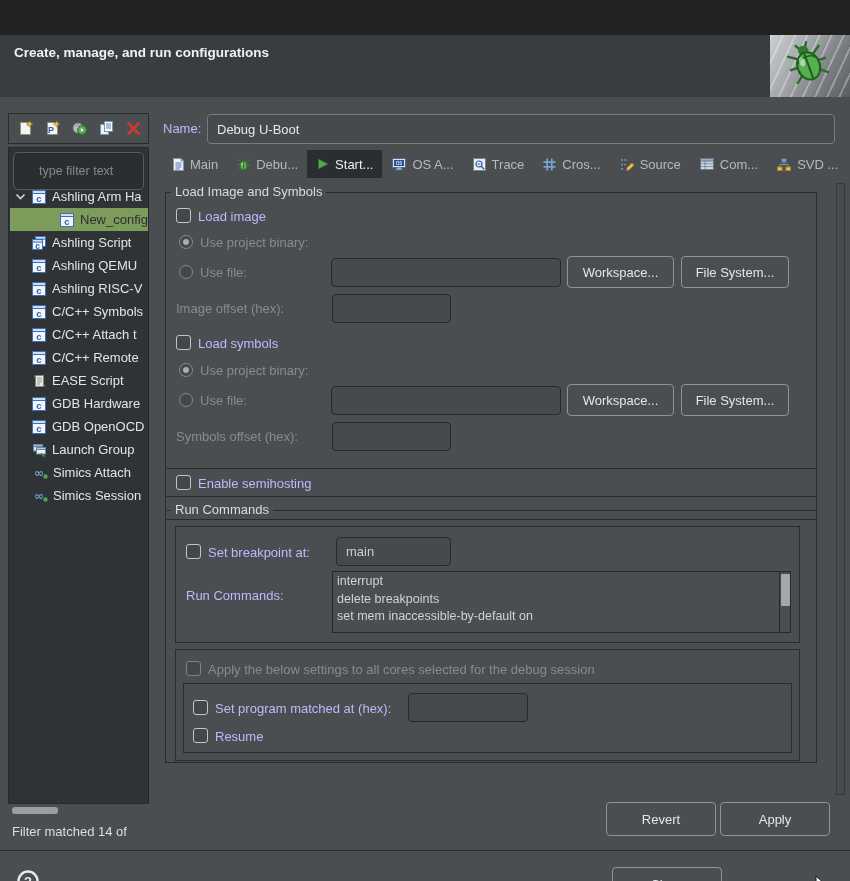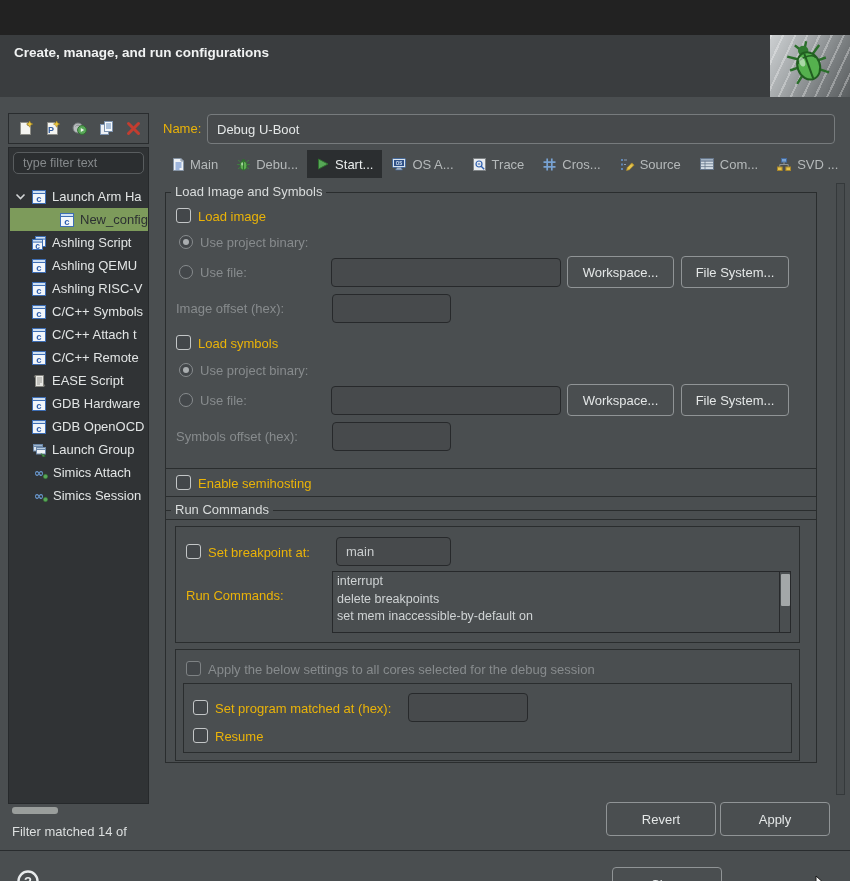--- a/index.html
+++ b/index.html
@@ -13,35 +13,35 @@
   .banner{position:absolute;right:0;top:0;width:80px;height:62px;overflow:hidden;
           background:linear-gradient(120deg,#cdd0d2 0%,#a6aaac 35%,#787c7e 70%,#595d5f 100%);}
   .banner .streaks{position:absolute;inset:0;
           background:repeating-linear-gradient(115deg,rgba(255,255,255,.30) 0 2px,rgba(255,255,255,0) 2px 11px);}
   .banner .bug{position:absolute;left:12px;top:3px;}
   
   #toolbar{position:absolute;left:8px;top:78px;width:141px;height:31px;border:1px solid #292c2e;
            display:flex;align-items:center;gap:10px;padding-left:8px;}
   .tbtn{width:17px;height:17px;display:inline-flex;align-items:center;justify-content:center;}
   .panel{position:absolute;left:8px;top:112px;width:141px;height:657px;background:#303335;border:1px solid #26292b;}
-  .filter{position:absolute;left:4px;top:4px;width:131px;height:22px;background:#2b2e30;
-          border:1px solid #595d5f;border-radius:5px;color:#c8cbcc;font-size:12.5px;padding:0 9px;outline:none;
+  .filter{position:absolute;left:4px;top:4px;width:131px;height:38px;background:#2b2e30;
+          border:1px solid #595d5f;border-radius:5px;color:#c8cbcc;font-size:12.5px;padding:0 25px;outline:none;
           font-family:"Liberation Sans",sans-serif;}
   .filter::placeholder{color:#85898b;}
   #tree{position:absolute;left:1px;top:37px;width:138px;}
   .trow{height:23px;display:flex;align-items:center;padding-left:5px;font-size:13px;color:#e2e5e5;
         white-space:nowrap;overflow:hidden;}
   .trow.selected{background:#7d9b5b;color:#2c3032;}
   .tchev{flex:0 0 17px;display:flex;align-items:center;}
   .tind{flex:0 0 28px;}
   .ticon{flex:0 0 15px;margin-right:5px;display:flex;align-items:center;}
   .hthumb{position:absolute;left:12px;top:772px;width:46px;height:7px;border-radius:3px;background:#9a9e9c;}
   .status{position:absolute;left:12px;top:789px;font-size:13px;color:#dcdfdf;white-space:nowrap;width:138px;overflow:hidden;}
   
-  .lbl{position:absolute;font-size:13px;color:#eab308;white-space:nowrap;}
+  .lbl{position:absolute;font-size:13px;color:#c4b5fd;white-space:nowrap;}
   .dis{color:#878b8d;}
   .input{position:absolute;background:#474a4c;border:1px solid #27292b;border-radius:4px;color:#e4e7e7;
          font-size:13px;padding:0 9px;outline:none;font-family:"Liberation Sans",sans-serif;}
   .input.lite{border-color:#777b7d;}
   .btn{position:absolute;display:flex;align-items:center;justify-content:center;background:#4a4e50;
        border:1px solid #909496;border-radius:4px;color:#e4e7e7;font-size:13px;white-space:nowrap;}
   .btn.focus{border-color:#d2d6d7;box-shadow:inset 0 0 0 2px #4a4e50, inset 0 0 0 3px #9aa0a2;}
   .cb{position:absolute;width:15px;height:15px;background:#43474a;border:1px solid #c3c6c7;border-radius:3px;}
   .cb.disb{border-color:#7e8284;}
   .rad{position:absolute;width:14px;height:14px;background:#43474a;border:1px solid #888c8e;border-radius:50%;}
@@ -133,21 +133,21 @@
               <path d="M1.5 1.5l4 4 4-4" fill="none" stroke="#d2d5d6" stroke-width="1.6"></path>
             </svg>
           </span>
           <span class="ticon">
             <svg width="14" height="14" viewBox="0 0 14 14">
               <rect x="0.5" y="0.5" width="13" height="13" fill="#f2f6fa" stroke="#3e6eb4"></rect>
               <rect x="0.5" y="0.5" width="13" height="3" fill="#cfe0f2" stroke="#3e6eb4"></rect>
               <text x="7" y="11.5" font-size="9.5" font-weight="bold" fill="#2f5fae" text-anchor="middle" font-family="Liberation Sans,sans-serif">c</text>
             </svg>
           </span>
-          <span>Launch Arm Ha</span>
+          <span>Ashling Arm Ha</span>
         </div>
         <div class="trow selected">
           <span class="tchev"></span>
           <span class="tind"></span>
           <span class="ticon">
             <svg width="14" height="14" viewBox="0 0 14 14">
               <rect x="0.5" y="0.5" width="13" height="13" fill="#f2f6fa" stroke="#3e6eb4"></rect>
               <rect x="0.5" y="0.5" width="13" height="3" fill="#cfe0f2" stroke="#3e6eb4"></rect>
               <text x="7" y="11.5" font-size="9.5" font-weight="bold" fill="#2f5fae" text-anchor="middle" font-family="Liberation Sans,sans-serif">c</text>
             </svg>

